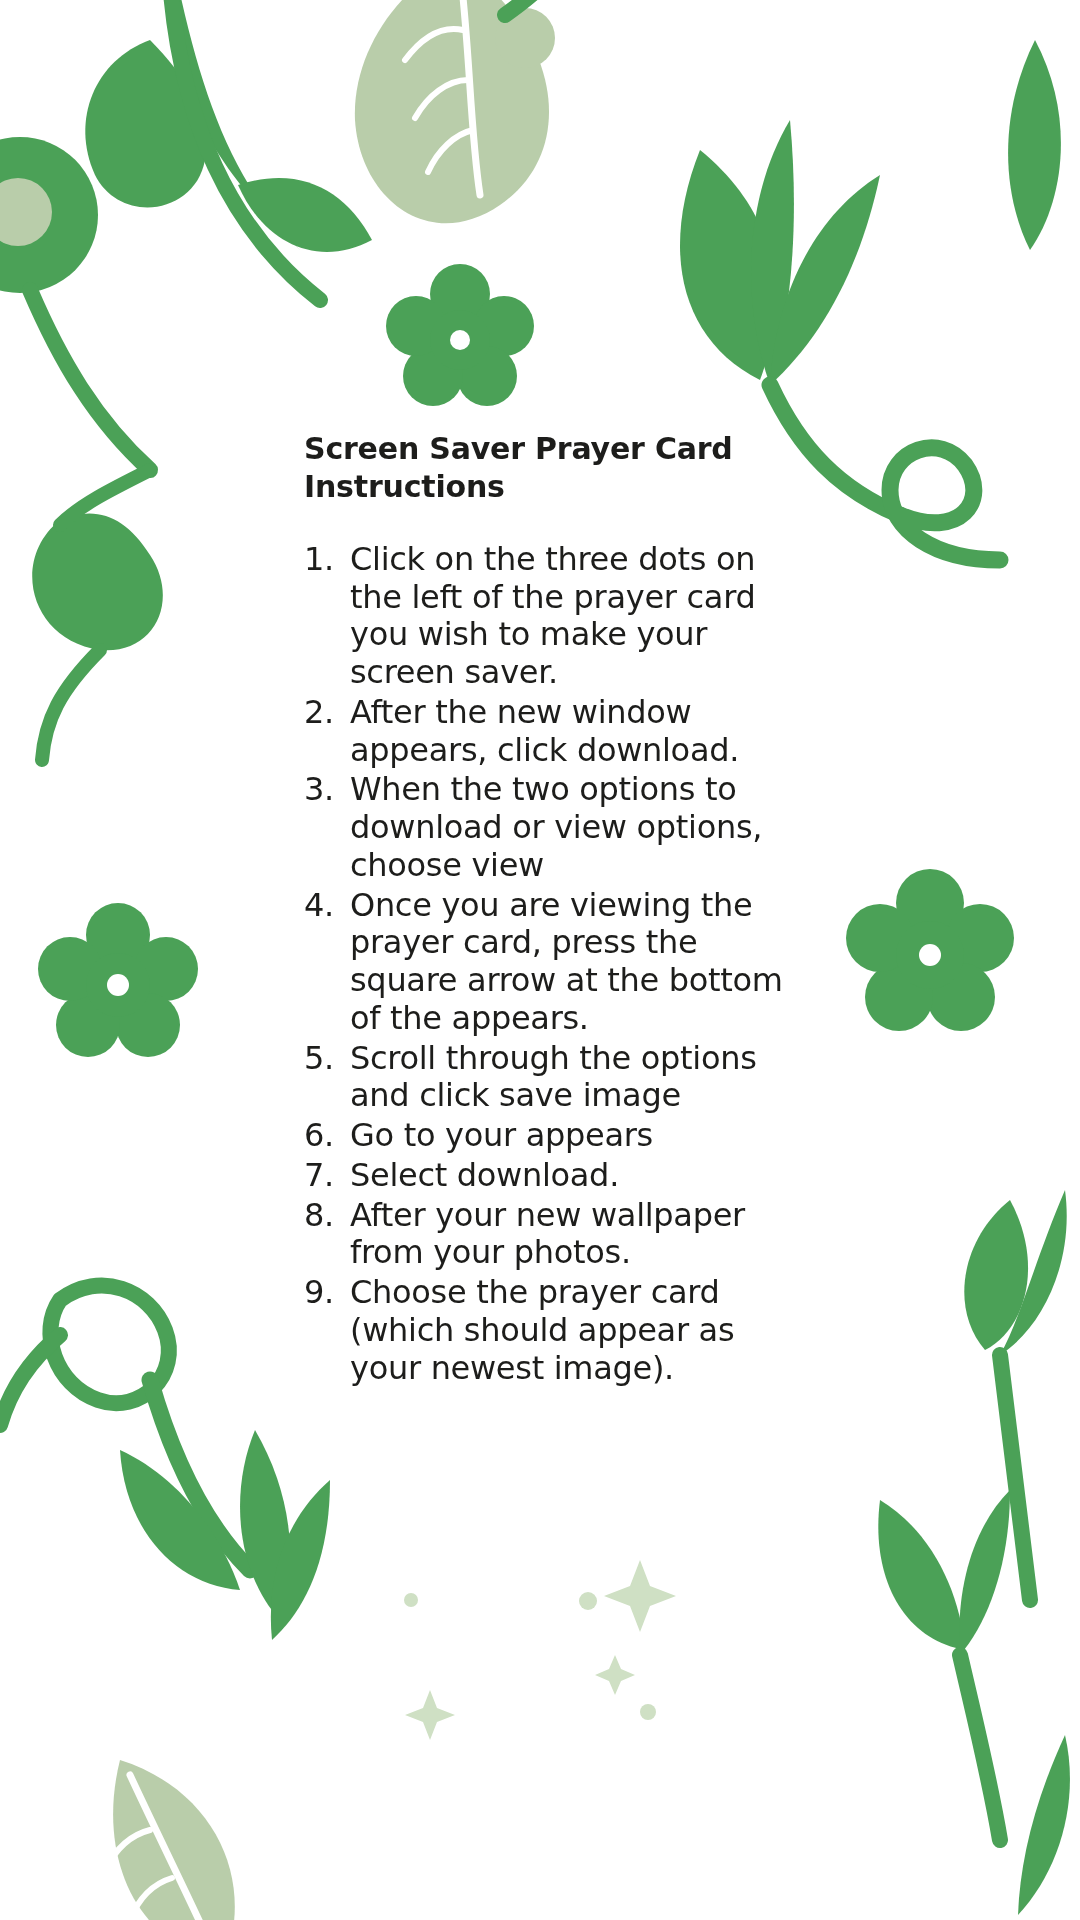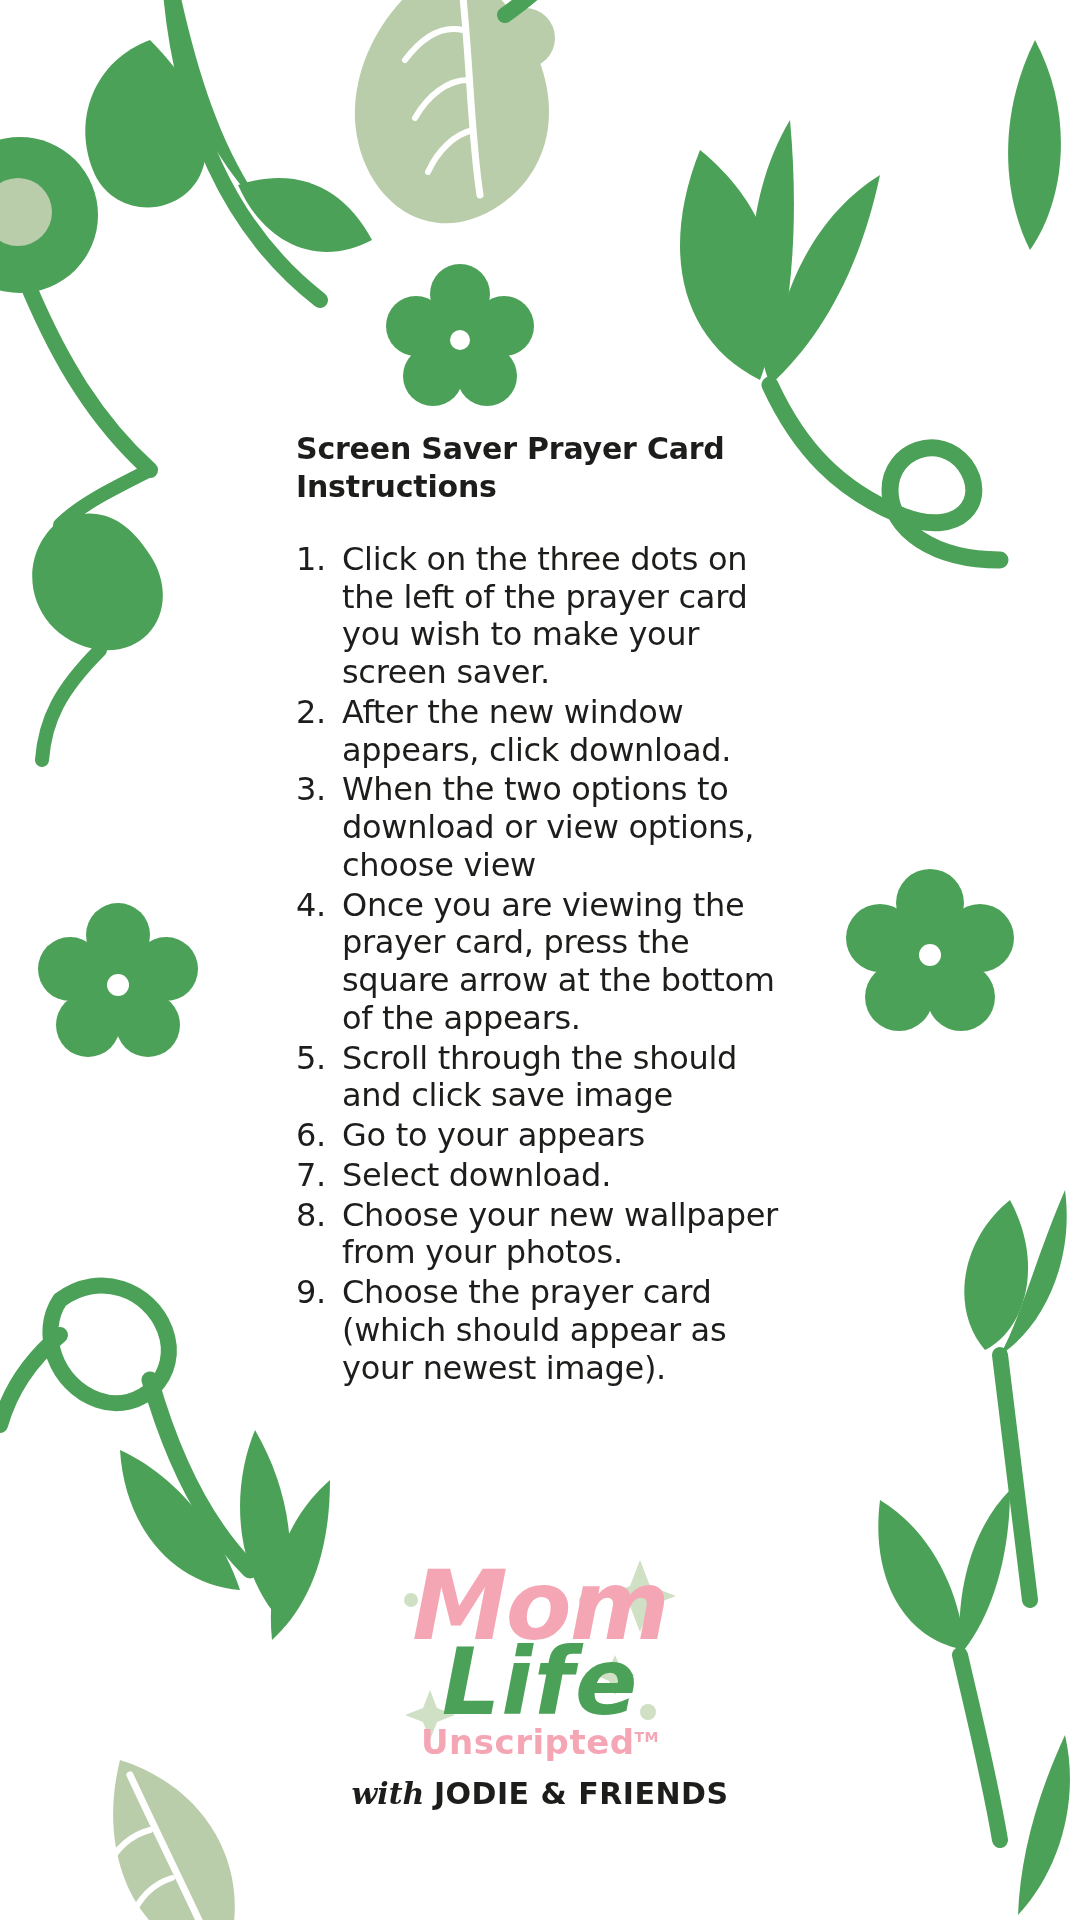--- a/index.html
+++ b/index.html
@@ -26,21 +26,21 @@
     position: absolute;
     inset: 0;
     width: 1080px;
     height: 1920px;
     pointer-events: none;
   }
 
   
   #content {
     position: absolute;
-    left: 296px;
+    left: 304px;
     top: 430px;
     width: 510px;
   }
 
   .doc-title {
     font-family: "DejaVu Sans", sans-serif;
     font-weight: bold;
     font-size: 30px;
     line-height: 1.28;
     color: #1d1d1b;
@@ -260,41 +260,35 @@
       <li class="step">
         <span class="step-num">3.</span>
         <span class="step-text">When the two options to download or view options, choose view</span>
       </li>
       <li class="step">
         <span class="step-num">4.</span>
         <span class="step-text">Once you are viewing the prayer card, press the square arrow at the bottom of the appears.</span>
       </li>
       <li class="step">
         <span class="step-num">5.</span>
-        <span class="step-text">Scroll through the should and click save image</span>
+        <span class="step-text">Scroll through the options and click save image</span>
       </li>
       <li class="step">
         <span class="step-num">6.</span>
         <span class="step-text">Go to your appears</span>
       </li>
       <li class="step">
         <span class="step-num">7.</span>
         <span class="step-text">Select download.</span>
       </li>
       <li class="step">
         <span class="step-num">8.</span>
-        <span class="step-text">Choose your new wallpaper from your photos.</span>
+        <span class="step-text">After your new wallpaper from your photos.</span>
       </li>
       <li class="step">
         <span class="step-num">9.</span>
         <span class="step-text">Choose the prayer card (which should appear as your newest image).</span>
       </li>
     </ol>
   </div>
 
-  <div id="logo">
-    <span class="logo-mom">Mom</span>
-    <span class="logo-life">Life</span>
-    <span class="logo-unscripted"><span>Unscripted</span><span class="tm">TM</span></span>
-    <span class="logo-with"><span class="with-word">with</span> <span class="friends-word">JODIE &amp; FRIENDS</span></span>
-  </div>
 
 </div>
 
 </body></html>

